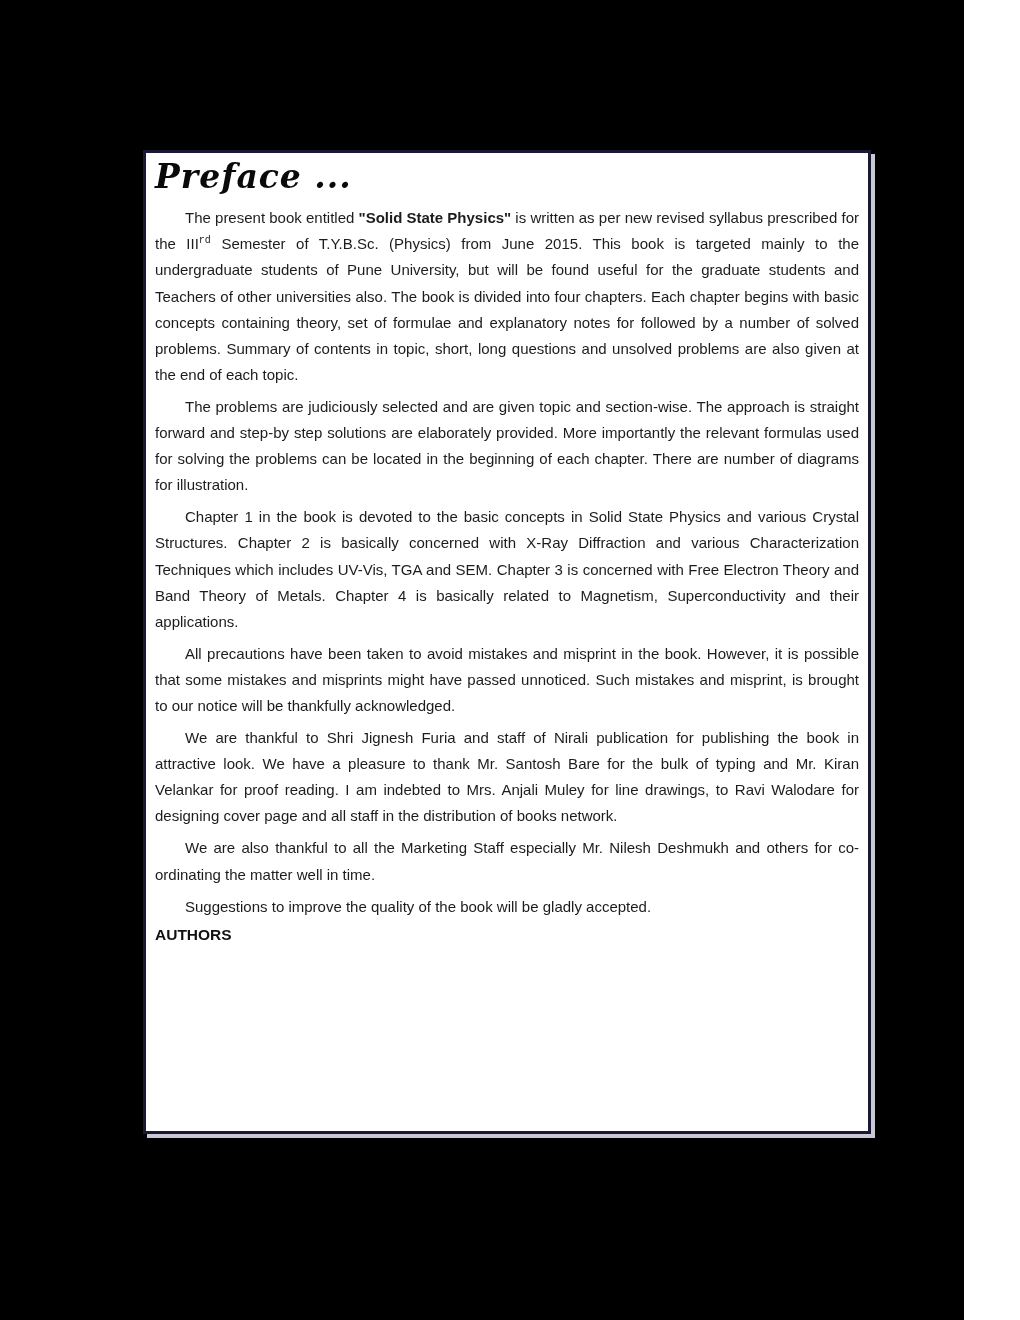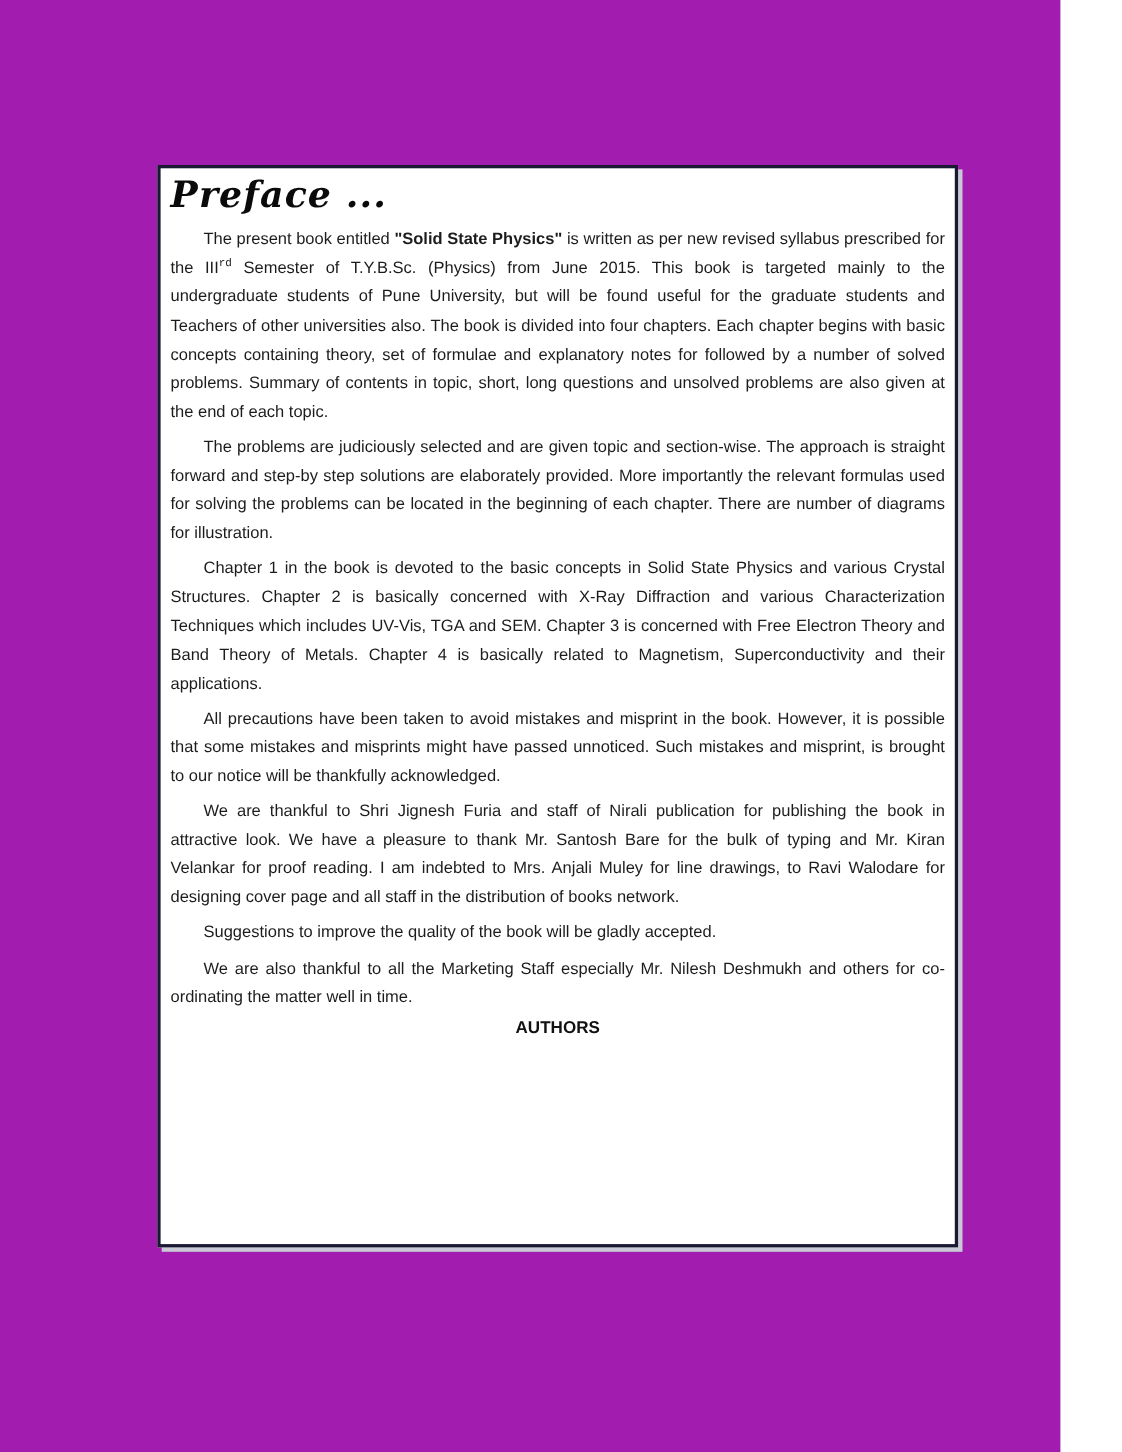--- a/index.html
+++ b/index.html
@@ -7,21 +7,21 @@
     padding: 0;
     background: #ffffff;
     width: 1020px;
     height: 1320px;
     font-family: "Liberation Sans", sans-serif;
   }
   .sheet {
     position: relative;
     width: 964px;
     height: 1320px;
-    background: #a21caf;
+    background: #000000;
     overflow: hidden;
   }
   .border-box {
     position: absolute;
     left: 143px;
     top: 150px;
     width: 728px;
     height: 984px;
     border: 3px solid #191933;
     box-shadow: 4px 4px 0 #c9c9d6;
@@ -46,38 +46,38 @@
     text-align: justify;
     text-indent: 30px;
     margin: 0 0 6px 0;
   }
   .body-para sup {
     font-size: 10px;
     line-height: 0;
     font-family: Liberation Mono, monospace;
   }
   .authors {
-    text-align: center;
+    text-align: left;
     font-weight: 700;
     font-size: 15.5px;
     color: #111111;
   }
 </style>
 </head>
 <body>
 
 <div class="sheet">
   <div class="border-box">
     <h1 class="preface-title">Preface ...</h1>
 
     <div>
         <p class="body-para"><span>The present book entitled </span><span style="font-weight: 700;">"Solid State Physics"</span><span> is written as per new revised syllabus prescribed for the III</span><sup>rd</sup><span> Semester of T.Y.B.Sc. (Physics) from June 2015. This book is targeted mainly to the undergraduate students of Pune University, but will be found useful for the graduate students and Teachers of other universities also. The book is divided into four chapters. Each chapter begins with basic concepts containing theory, set of formulae and explanatory notes for followed by a number of solved problems. Summary of contents in topic, short, long questions and unsolved problems are also given at the end of each topic.</span></p>
         <p class="body-para"><span>The problems are judiciously selected and are given topic and section-wise. The approach is straight forward and step-by step solutions are elaborately provided. More importantly the relevant formulas used for solving the problems can be located in the beginning of each chapter. There are number of diagrams for illustration.</span></p>
         <p class="body-para"><span>Chapter 1 in the book is devoted to the basic concepts in Solid State Physics and various Crystal Structures. Chapter 2 is basically concerned with X-Ray Diffraction and various Characterization Techniques which includes UV-Vis, TGA and SEM. Chapter 3 is concerned with Free Electron Theory and Band Theory of Metals. Chapter 4 is basically related to Magnetism, Superconductivity and their applications.</span></p>
         <p class="body-para"><span>All precautions have been taken to avoid mistakes and misprint in the book. However, it is possible that some mistakes and misprints might have passed unnoticed. Such mistakes and misprint, is brought to our notice will be thankfully acknowledged.</span></p>
         <p class="body-para"><span>We are thankful to Shri Jignesh Furia and staff of Nirali publication for publishing the book in attractive look. We have a pleasure to thank Mr. Santosh Bare for the bulk of typing and Mr. Kiran Velankar for proof reading. I am indebted to Mrs. Anjali Muley for line drawings, to Ravi Walodare for designing cover page and all staff in the distribution of books network.</span></p>
+        <p class="body-para"><span>We are also thankful to all the Marketing Staff especially Mr. Nilesh Deshmukh and others for co-ordinating the matter well in time.</span></p>
         <p class="body-para"><span>Suggestions to improve the quality of the book will be gladly accepted.</span></p>
-        <p class="body-para"><span>We are also thankful to all the Marketing Staff especially Mr. Nilesh Deshmukh and others for co-ordinating the matter well in time.</span></p>
       </div>
 
     <div class="authors">AUTHORS</div>
   </div>
 </div>
 
 </body></html>

